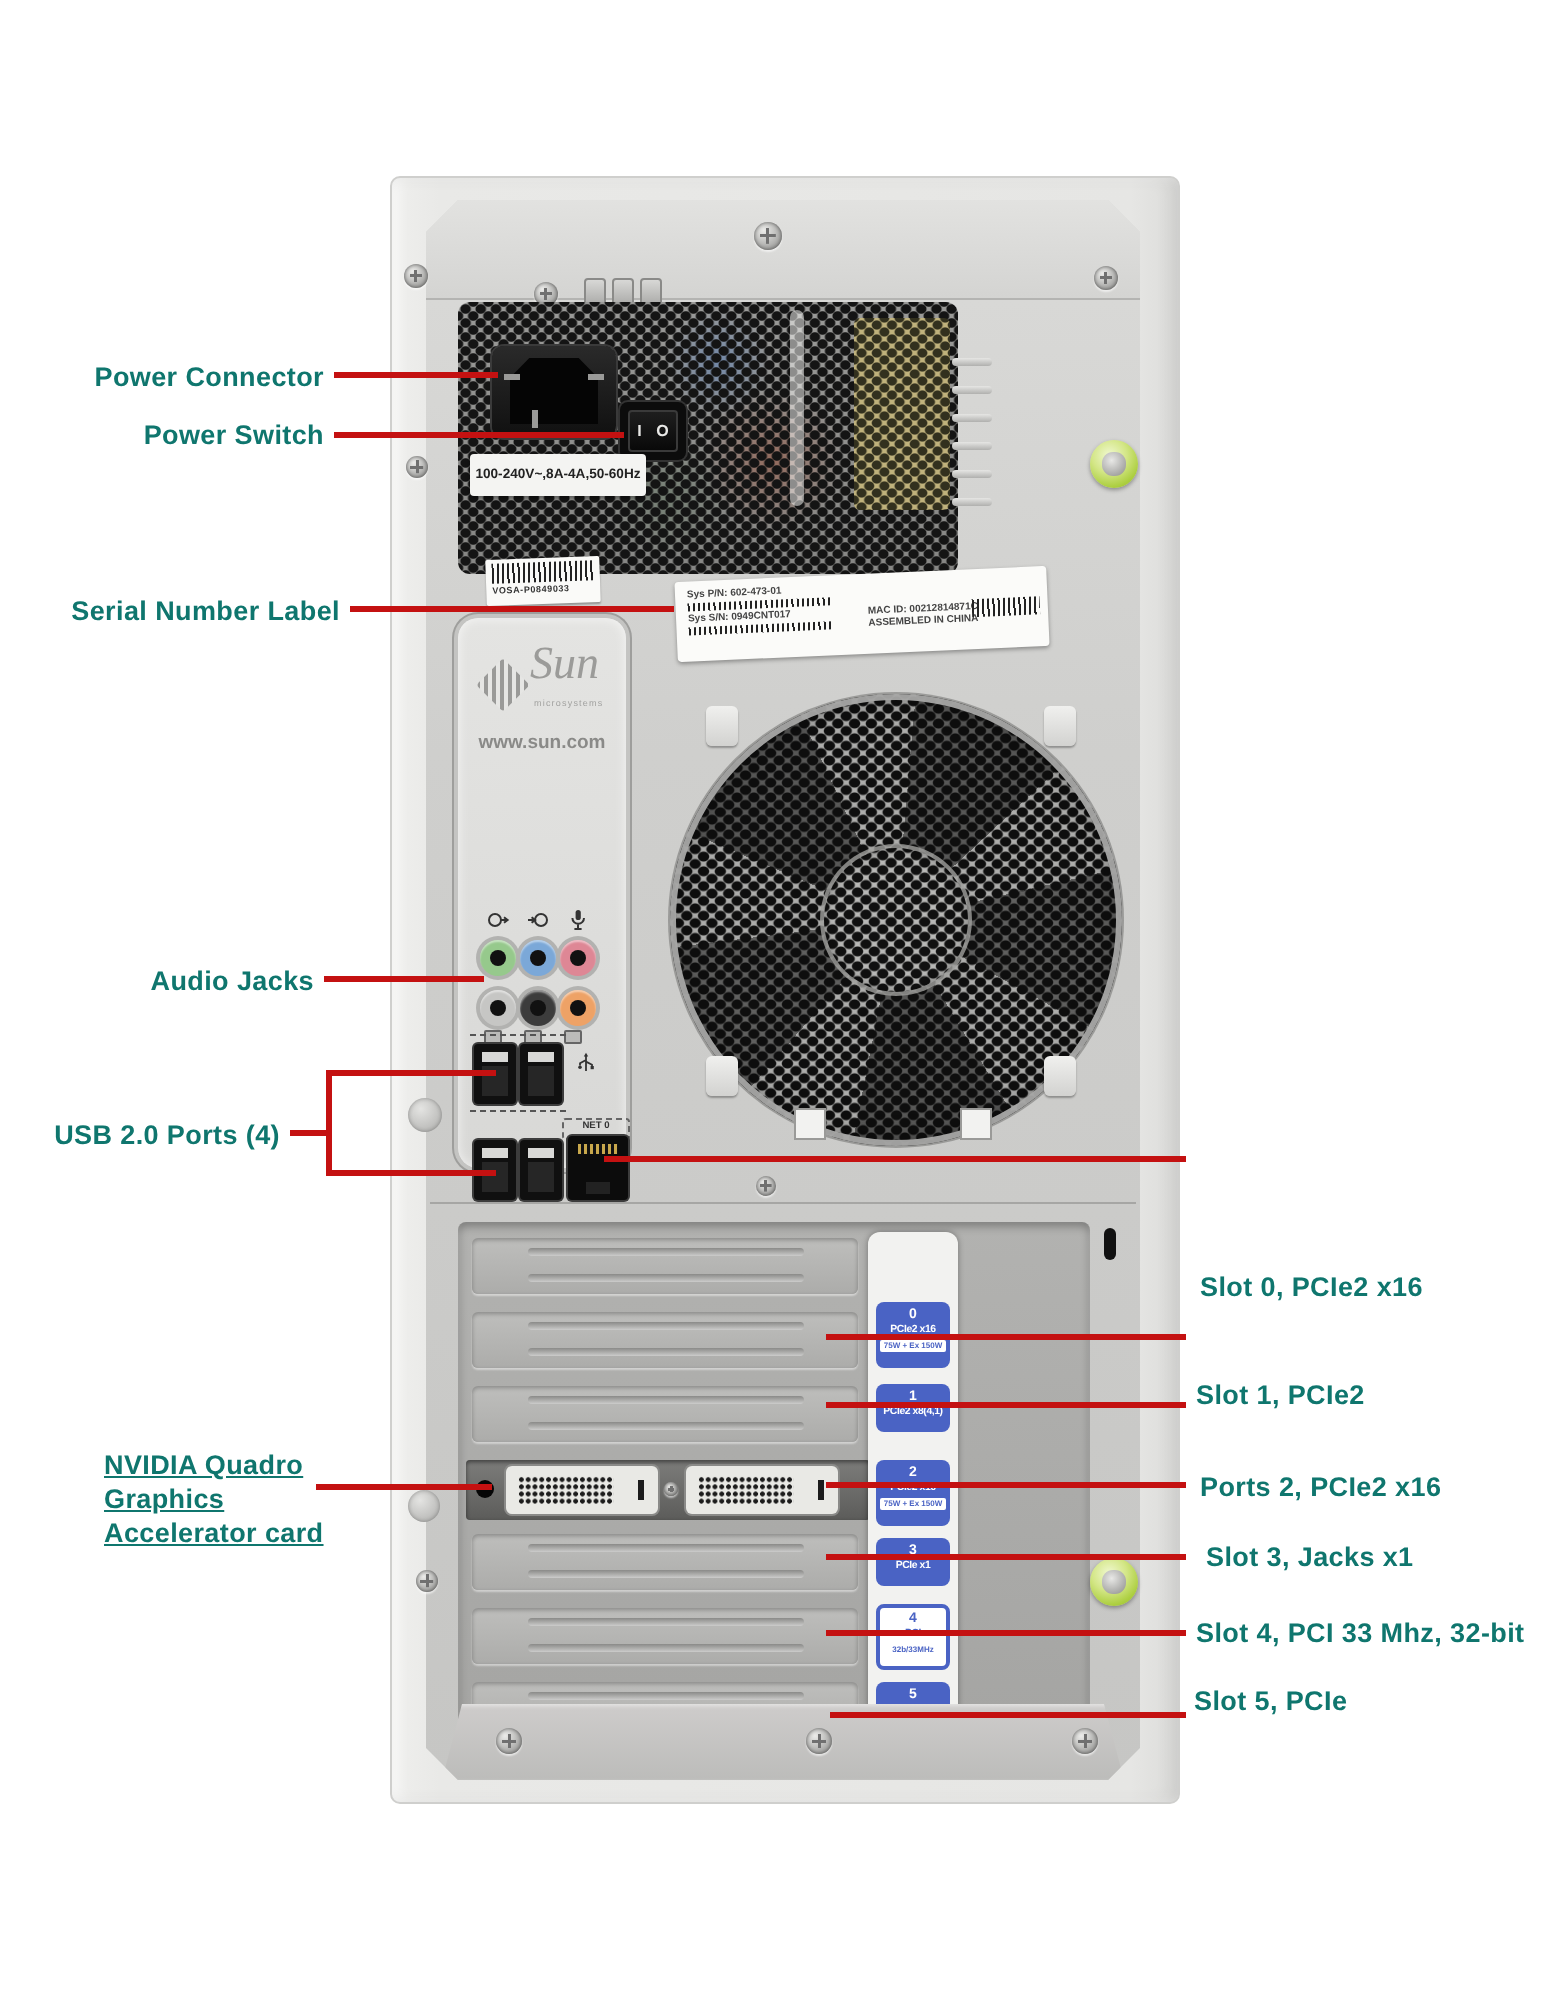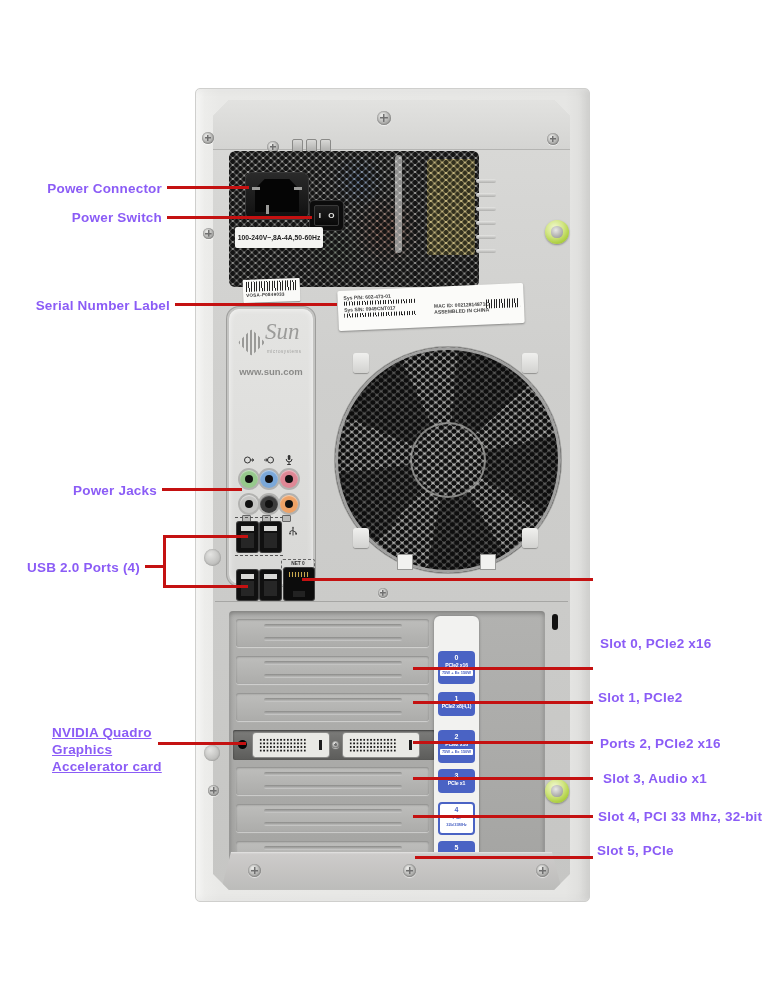--- a/index.html
+++ b/index.html
@@ -170,21 +170,21 @@
   .slot-label .type{font-size:5.2px;font-weight:700;line-height:7px;letter-spacing:-.2px;white-space:nowrap;}
   .slot-label .sub{margin:1px 2px 2px;background:#fff;color:#4a63c4;font-size:4px;font-weight:700;
      line-height:6px;border-radius:1px;white-space:nowrap;}
   .slot-label.white{background:#fff;border:2px solid #4a63c4;color:#4a63c4;padding-top:1px;}
   .slot-label.white .sub{background:transparent;}
   .bottom-strip{position:absolute;left:8px;top:752px;width:341px;height:38px;
      background:linear-gradient(180deg,#cecccb,#bcbcba);
      clip-path:polygon(10px 0,calc(100% - 10px) 0,100% 100%,0 100%);
      box-shadow:inset 0 1px 2px rgba(255,255,255,.5);}
   
-  .callout-label{position:absolute;font-size:13.5px;font-weight:700;color:#8b5cf6;z-index:10;
+  .callout-label{position:absolute;font-size:13.5px;font-weight:700;color:#0f766e;z-index:10;
      letter-spacing:.2px;white-space:nowrap;}
   .right-align{text-align:right;}
   .cline{position:absolute;height:3px;background:#c41111;z-index:9;}
   .cline-v{position:absolute;width:3px;background:#c41111;z-index:9;}
   .underlined div{text-decoration:underline;line-height:17px;}
 </style>
 </head>
 <body>
 
 <div class="canvas">
@@ -365,21 +365,21 @@
 
   <div class="callout-label right-align" style="left:20px;top:181px;width:142px;">Power Connector</div>
   <div class="cline" style="left:167px;top:186px;width:82px;"></div>
 
   <div class="callout-label right-align" style="left:20px;top:210px;width:142px;">Power Switch</div>
   <div class="cline" style="left:167px;top:216px;width:145px;"></div>
 
   <div class="callout-label right-align" style="left:20px;top:298px;width:150px;">Serial Number Label</div>
   <div class="cline" style="left:175px;top:303px;width:162px;"></div>
 
-  <div class="callout-label right-align" style="left:20px;top:483px;width:137px;">Power Jacks</div>
+  <div class="callout-label right-align" style="left:20px;top:483px;width:137px;">Audio Jacks</div>
   <div class="cline" style="left:162px;top:488px;width:80px;"></div>
 
   <div class="callout-label right-align" style="left:10px;top:560px;width:130px;">USB 2.0 Ports (4)</div>
   <div class="cline" style="left:145px;top:565px;width:21px;"></div>
   <div class="cline-v" style="left:163px;top:535px;height:53px;"></div>
   <div class="cline" style="left:163px;top:535px;width:85px;"></div>
   <div class="cline" style="left:163px;top:585px;width:85px;"></div>
 
   <div class="callout-label underlined" style="left:52px;top:724px;">
     <div>NVIDIA Quadro</div>
@@ -392,21 +392,21 @@
 
   <div class="callout-label" style="left:600px;top:636px;">Slot 0, PCIe2 x16</div>
   <div class="cline" style="left:413px;top:667px;width:180px;"></div>
 
   <div class="callout-label" style="left:598px;top:690px;">Slot 1, PCIe2</div>
   <div class="cline" style="left:413px;top:701px;width:180px;"></div>
 
   <div class="callout-label" style="left:600px;top:736px;">Ports 2, PCIe2 x16</div>
   <div class="cline" style="left:413px;top:741px;width:180px;"></div>
 
-  <div class="callout-label" style="left:603px;top:771px;">Slot 3, Audio x1</div>
+  <div class="callout-label" style="left:603px;top:771px;">Slot 3, Jacks x1</div>
   <div class="cline" style="left:413px;top:777px;width:180px;"></div>
 
   <div class="callout-label" style="left:598px;top:809px;">Slot 4, PCI 33 Mhz, 32-bit</div>
   <div class="cline" style="left:413px;top:815px;width:180px;"></div>
 
   <div class="callout-label" style="left:597px;top:843px;">Slot 5, PCIe</div>
   <div class="cline" style="left:415px;top:856px;width:178px;"></div>
 
 </div>
 

